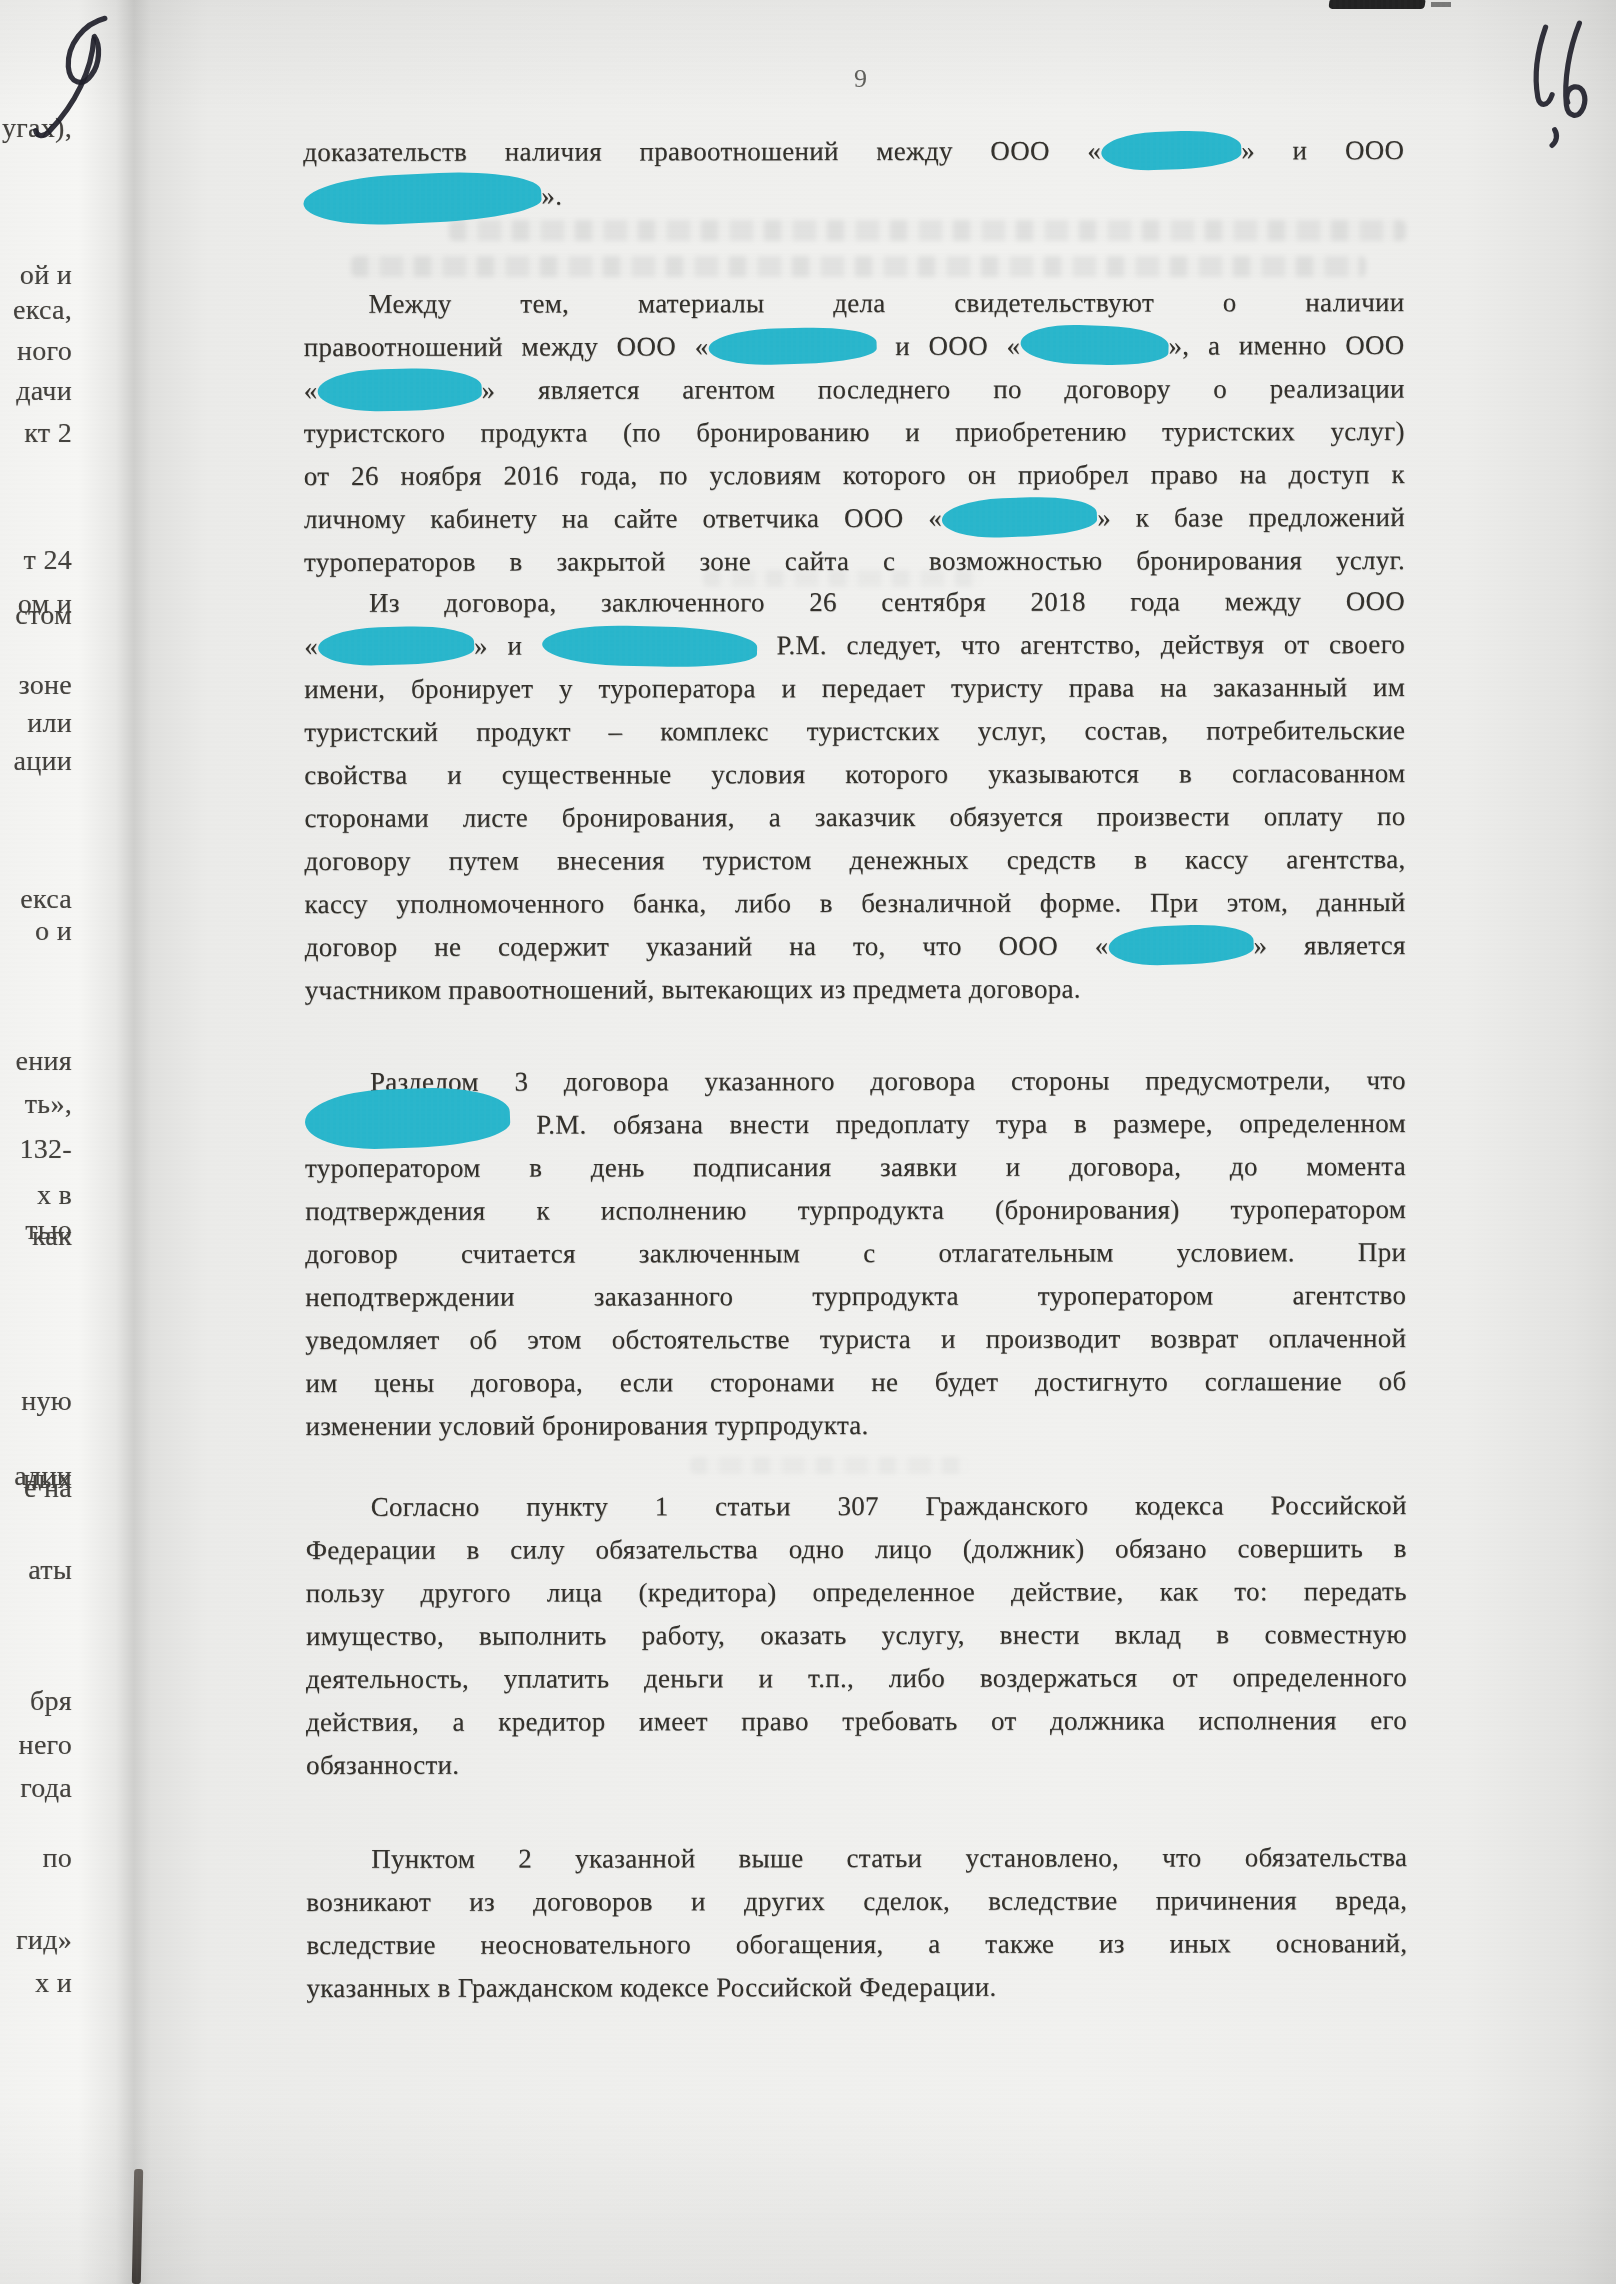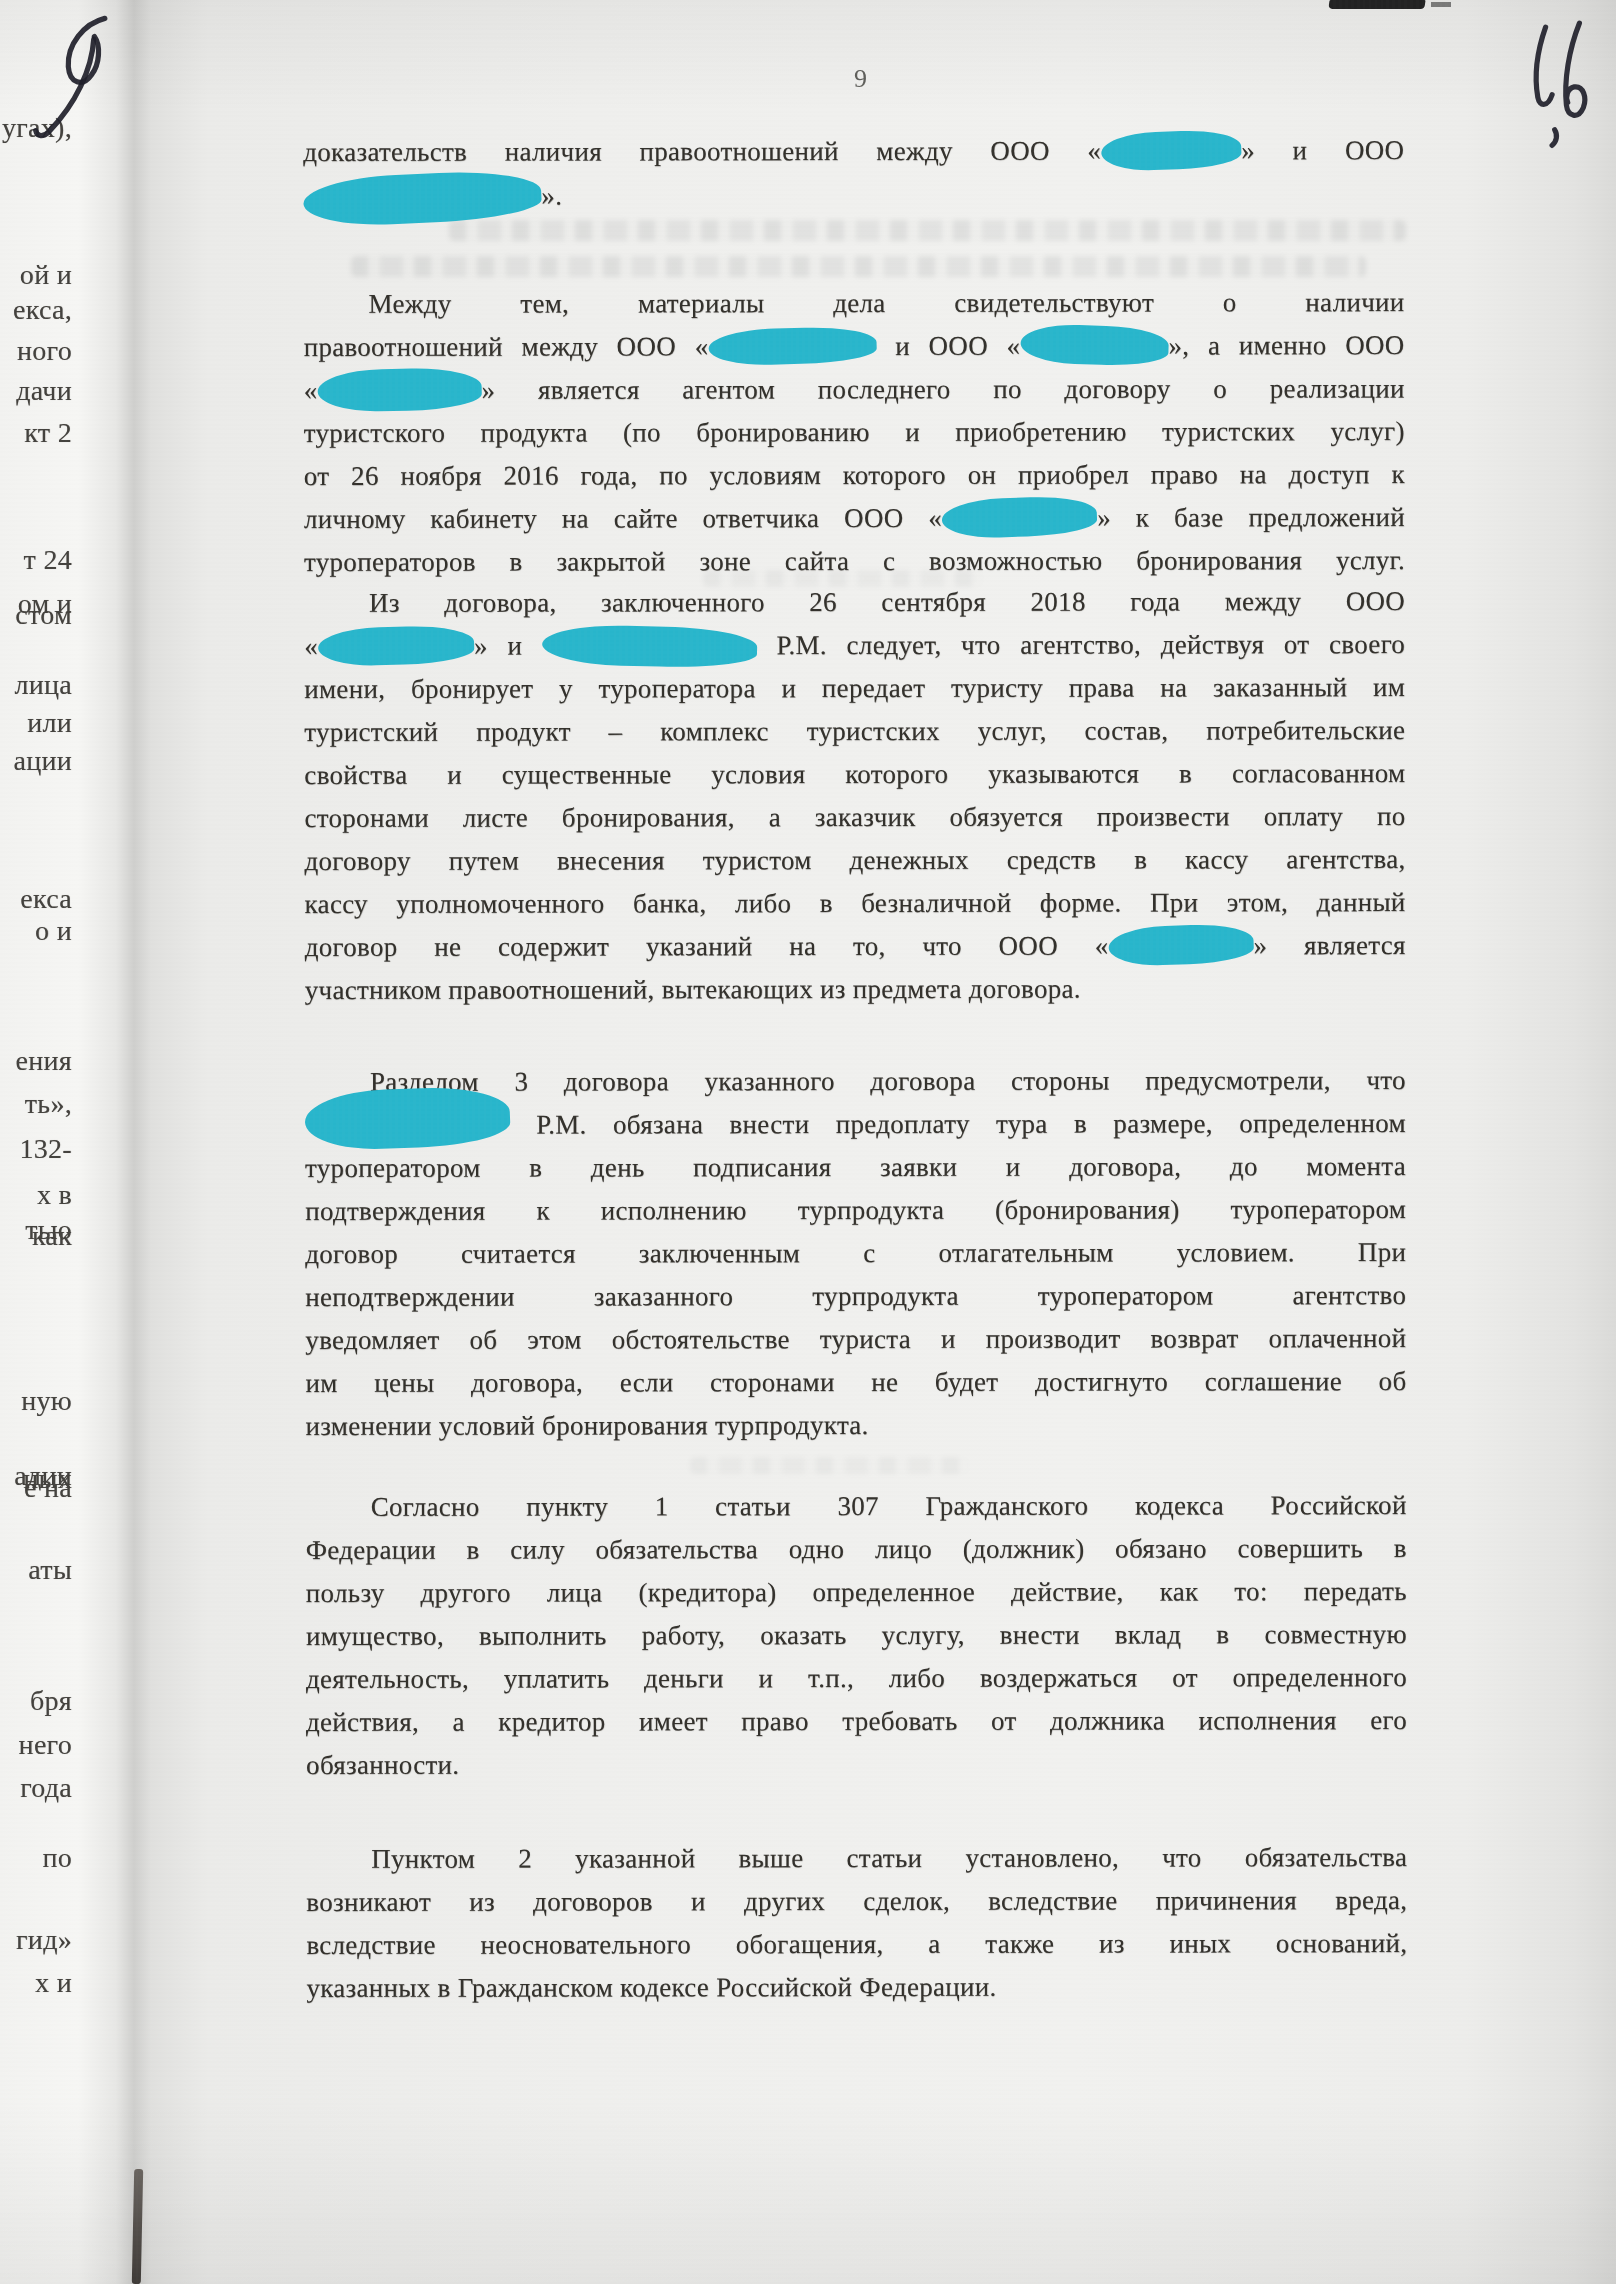--- a/index.html
+++ b/index.html
@@ -63,21 +63,21 @@
   <div id="left-strip">
       <div class="frag" style="top: 112px;">угах),</div>
       <div class="frag" style="top: 259px;">ой и</div>
       <div class="frag" style="top: 294px;">екса,</div>
       <div class="frag" style="top: 335px;">ного</div>
       <div class="frag" style="top: 375px;">дачи</div>
       <div class="frag" style="top: 417px;">кт 2</div>
       <div class="frag" style="top: 544px;">т 24</div>
       <div class="frag" style="top: 588px;">ом и</div>
       <div class="frag" style="top: 599px;">стом</div>
-      <div class="frag" style="top: 669px;">лица</div>
+      <div class="frag" style="top: 669px;">зоне</div>
       <div class="frag" style="top: 707px;">или</div>
       <div class="frag" style="top: 745px;">ации</div>
       <div class="frag" style="top: 883px;">екса</div>
       <div class="frag" style="top: 915px;">о и</div>
       <div class="frag" style="top: 1045px;">ения</div>
       <div class="frag" style="top: 1088px;">ть»,</div>
       <div class="frag" style="top: 1133px;">132-</div>
       <div class="frag" style="top: 1179px;">х в</div>
       <div class="frag" style="top: 1220px;">как</div>
       <div class="frag" style="top: 1214px;">тью</div>

